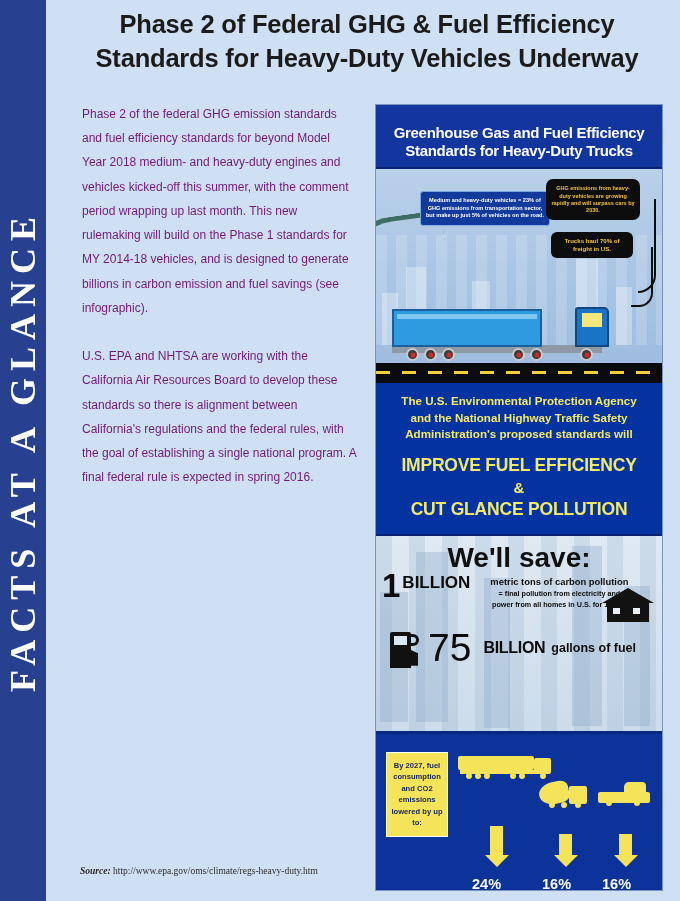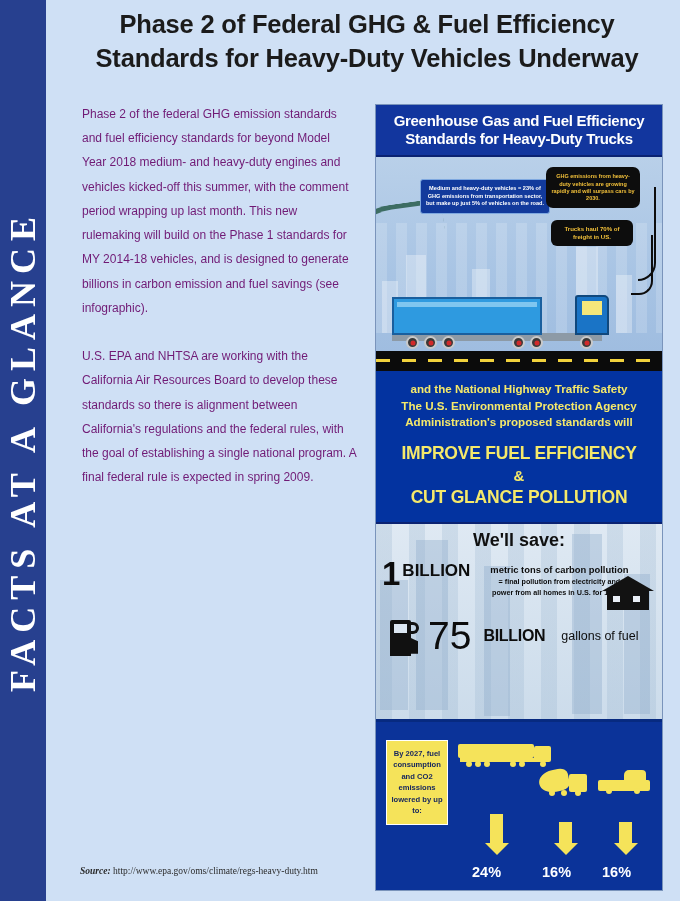--- a/index.html
+++ b/index.html
@@ -88,21 +88,21 @@
     width: 288px;
     height: 787px;
     border: 1px solid #7a94bb;
     overflow: hidden;
     background: #0333a0;
   }
 
   
   .info-header {
     background: #12369e;
-    padding: 7px 6px 8px;
+    padding: 19px 6px 8px;
     text-align: center;
     border-bottom: 2px solid #0a2272;
   }
   .info-header div {
     color: #ffffff;
     font-size: 15px;
     font-weight: bold;
     line-height: 1.18;
     letter-spacing: -0.3px;
   }
@@ -284,21 +284,21 @@
     opacity: .65;
   }
   .save-block {
     position: absolute;
     background: rgba(142,172,202,0.38);
   }
   .save-title {
     position: relative;
     text-align: center;
     color: #101010;
-    font-size: 18px;
+    font-size: 28px;
     font-weight: bold;
     padding-top: 6px;
   }
   .row-billion {
     position: absolute; left: 6px; top: 36px; right: 6px;
     display: flex; align-items: flex-start;
   }
   .num-1 {
     color: #0d0d0d; font-size: 33px; font-weight: bold;
     line-height: .85; margin-right: 2px;
@@ -357,21 +357,21 @@
     clip-path: polygon(0 0, 100% 30%, 100% 100%, 0 100%);
   }
   .num-75 {
     color: #0d0d0d; font-size: 39px; font-weight: normal; line-height: .9;
   }
   .word-75 {
     color: #0d0d0d; font-size: 16px; font-weight: bold;
     margin-left: 12px; letter-spacing: -0.3px;
   }
   .word-gallons {
-    color: #0d0d0d; font-size: 12.5px; font-weight: normal; margin-left: 16px;
+    color: #0d0d0d; font-size: 12.5px; font-weight: bold; margin-left: 6px;
   }
   .row-230 {
     position: absolute; left: 0; top: 138px; width: 100%;
     text-align: center;
   }
   .nt-line {
     display: inline-block;
     white-space: nowrap;
   }
   .nt-small {
@@ -478,21 +478,21 @@
 <div class="page">
 
   <div class="sidebar">
     <div class="sidebar-label">FACTS AT A GLANCE</div>
   </div>
 
   <div class="title">Phase 2 of Federal GHG &amp; Fuel Efficiency Standards for Heavy-Duty Vehicles Underway</div>
 
   <div class="body-col">
     <p>Phase 2 of the federal GHG emission standards and fuel efficiency standards for beyond Model Year 2018 medium- and heavy-duty engines and vehicles kicked-off this summer, with the comment period wrapping up last month. This new rulemaking will build on the Phase 1 standards for MY 2014-18 vehicles, and is designed to generate billions in carbon emission and fuel savings (see infographic).</p>
-    <p>U.S. EPA and NHTSA are working with the California Air Resources Board to develop these standards so there is alignment between California's regulations and the federal rules, with the goal of establishing a single national program. A final federal rule is expected in spring 2009.</p>
+    <p>U.S. EPA and NHTSA are working with the California Air Resources Board to develop these standards so there is alignment between California's regulations and the federal rules, with the goal of establishing a single national program. A final federal rule is expected in spring 2016.</p>
   </div>
 
   <div class="source">
     <span class="src-word">Source:</span>
     <span>http://www.epa.gov/oms/climate/regs-heavy-duty.htm</span>
   </div>
 
   <div class="info">
 
     <div class="info-header">
@@ -544,22 +544,22 @@
             <i></i>
           </div>
       </div>
 
       <div class="road">
         <div class="road-dash"></div>
       </div>
     </div>
 
     <div class="scene-statement">
+      <div class="stmt-lead">The U.S. Environmental Protection Agency</div>
       <div class="stmt-lead">and the National Highway Traffic Safety</div>
-      <div class="stmt-lead">The U.S. Environmental Protection Agency</div>
       <div class="stmt-lead">Administration's proposed standards  will</div>
       <div class="stmt-big">IMPROVE FUEL EFFICIENCY</div>
       <div class="stmt-amp">&amp;</div>
       <div class="stmt-big2">CUT GLANCE POLLUTION</div>
     </div>
 
     <div class="scene-save">
       <div class="save-sky"></div>
       <div class="save-block" style="left:4px;  top:56px;  width:28px; height:130px;"></div>
       <div class="save-block" style="left:40px; top:16px;  width:32px; height:170px;"></div>

